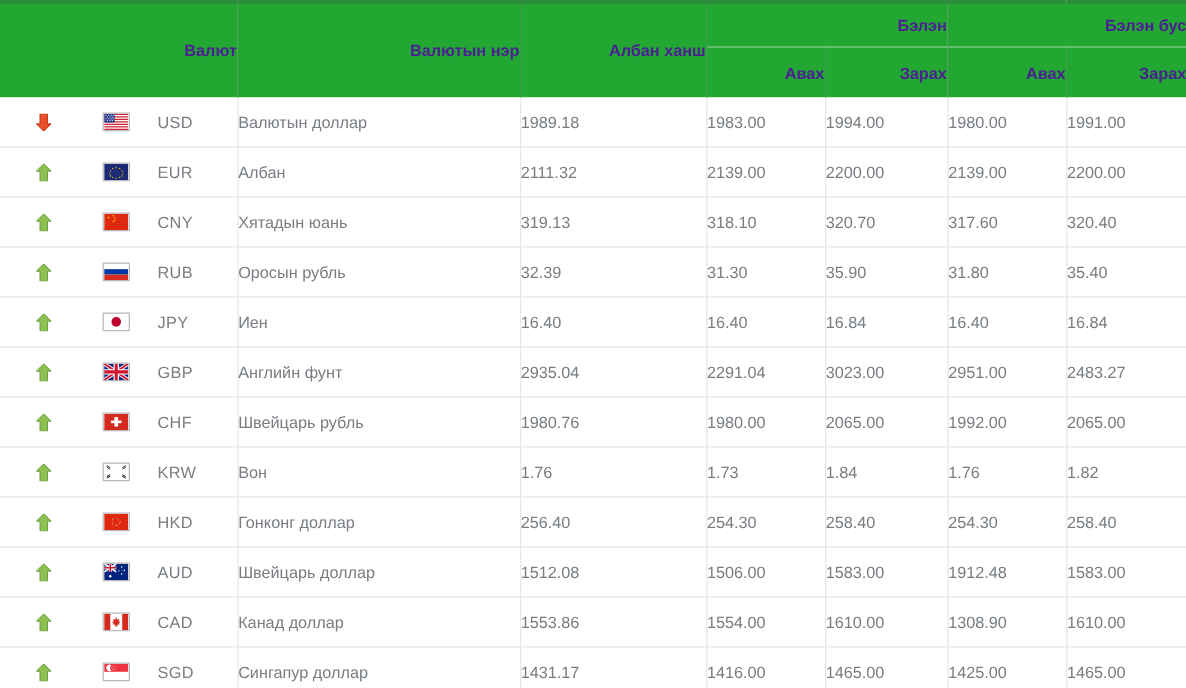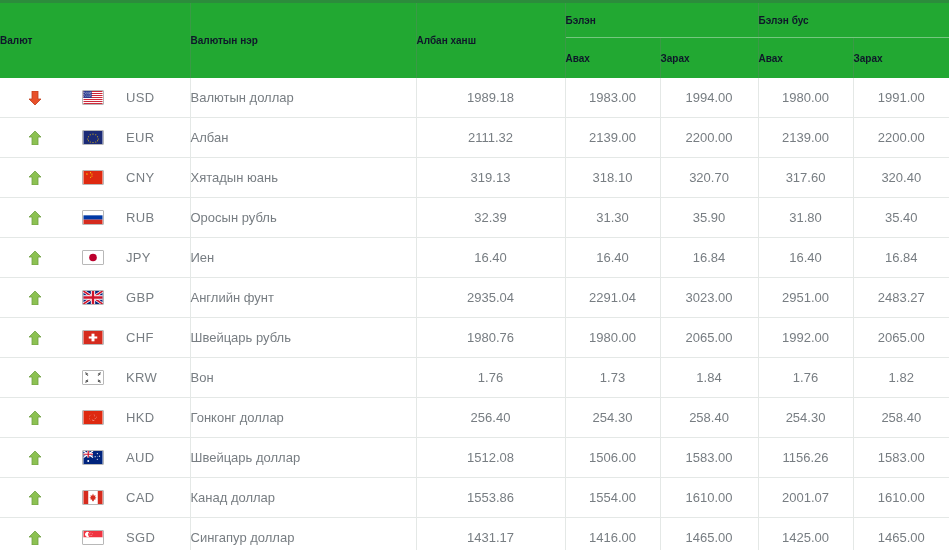--- a/index.html
+++ b/index.html
@@ -21,24 +21,24 @@
     border-bottom: 3px solid #4ba35a;
   }
   #rates-table th,
   #rates-table td {
     padding: 0;
     margin: 0;
   }
   
   thead th {
     background: #22a832;
-    color: #0f172a;
-    font-size: 10px;
+    color: #4c1d95;
+    font-size: 13px;
     font-weight: bold;
-    text-align: left;
+    text-align: right;
     border-right: 1px solid #3a9a46;
     vertical-align: middle;
   }
   thead th.last-col { border-right: none; }
   thead th.group-head {
     border-bottom: 1px solid #74c77f;
     height: 34px;
   }
   thead th.sub-head {
     height: 40px;
@@ -60,21 +60,21 @@
   tbody td.last-col { border-right: none; }
   td.c-currency {
     text-align: left;
     padding: 0;
   }
   td.c-name {
     padding-left: 14px;
     text-align: left;
   }
   td.c-num {
-    text-align: center;
+    text-align: left;
   }
   .cur-wrap {
     display: flex;
     align-items: center;
     height: 39px;
   }
   .arrow-cell {
     width: 70px;
     display: flex;
     justify-content: center;
@@ -354,21 +354,21 @@
                 <use href="#sym-flag-au"></use>
               </svg>
             </span>
             <span class="code-cell">AUD</span>
           </div>
         </td>
         <td class="c-name">Швейцарь доллар</td>
         <td class="c-num">1512.08</td>
         <td class="c-num">1506.00</td>
         <td class="c-num">1583.00</td>
-        <td class="c-num">1156.26</td>
+        <td class="c-num">1912.48</td>
         <td class="c-num last-col">1583.00</td>
       </tr>
       <tr>
         <td class="c-currency">
           <div class="cur-wrap">
             <span class="arrow-cell">
               <svg class="arrow" width="12" height="14">
                 <use href="#sym-arrow-up-green"></use>
               </svg>
             </span>
@@ -377,21 +377,21 @@
                 <use href="#sym-flag-ca"></use>
               </svg>
             </span>
             <span class="code-cell">CAD</span>
           </div>
         </td>
         <td class="c-name">Канад доллар</td>
         <td class="c-num">1553.86</td>
         <td class="c-num">1554.00</td>
         <td class="c-num">1610.00</td>
-        <td class="c-num">2001.07</td>
+        <td class="c-num">1308.90</td>
         <td class="c-num last-col">1610.00</td>
       </tr>
       <tr>
         <td class="c-currency">
           <div class="cur-wrap">
             <span class="arrow-cell">
               <svg class="arrow" width="12" height="14">
                 <use href="#sym-arrow-up-green"></use>
               </svg>
             </span>

